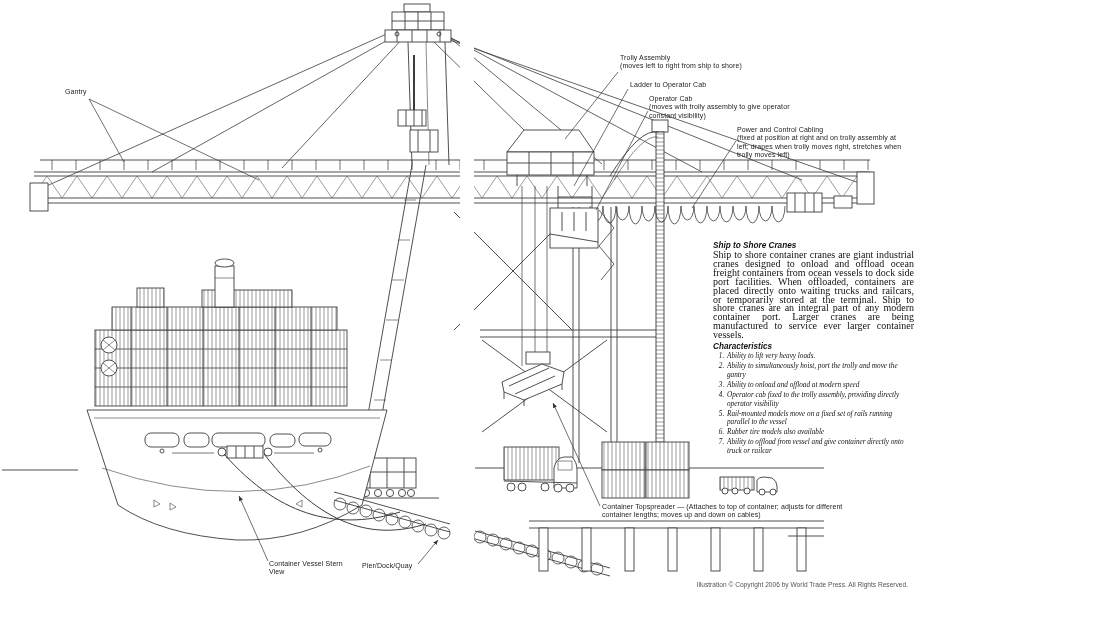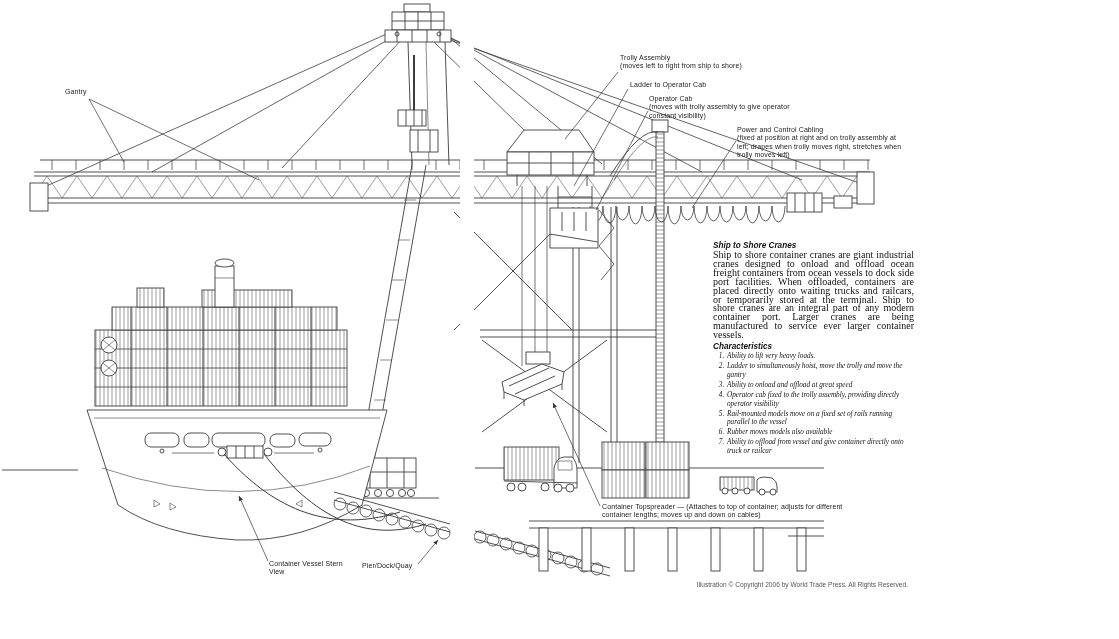--- a/index.html
+++ b/index.html
@@ -299,24 +299,24 @@
 <div class="callout" style="left:360px;top:562px;">
   <div class="t">Pier/Dock/Quay</div>
 </div>
 
 <div id="article">
   <div class="hd">Ship to Shore Cranes</div>
   <p>Ship to shore container cranes are giant industrial cranes designed to onload and offload ocean freight containers from ocean vessels to dock side port facilities. When offloaded, containers are placed directly onto waiting trucks and railcars, or temporarily stored at the terminal. Ship to shore cranes are an integral part of any modern container port. Larger cranes are being manufactured to service ever larger container vessels.</p>
   <div class="hd">Characteristics</div>
   <ol class="char-list">
         <li>Ability to lift very heavy loads.</li>
-        <li>Ladder to simultaneously hoist, move the trolly and move the gantry</li>
-        <li>Ability to onload and offload at great speed</li>
+        <li>Ability to simultaneously hoist, port the trolly and move the gantry</li>
+        <li>Ability to onload and offload at modern speed</li>
         <li>Operator cab fixed to the trolly assembly, providing directly operator visibility</li>
         <li>Rail-mounted models move on a fixed set of rails running parallel to the vessel</li>
-        <li>Rubber moves models also available</li>
+        <li>Rubber tire models also available</li>
         <li>Ability to offload from vessel and give container directly onto truck or railcar</li>
       </ol>
 </div>
 
 <div id="copyright">Illustration © Copyright 2006 by World Trade Press. All Rights Reserved.</div>
 
 </div>
 
 </body></html>

